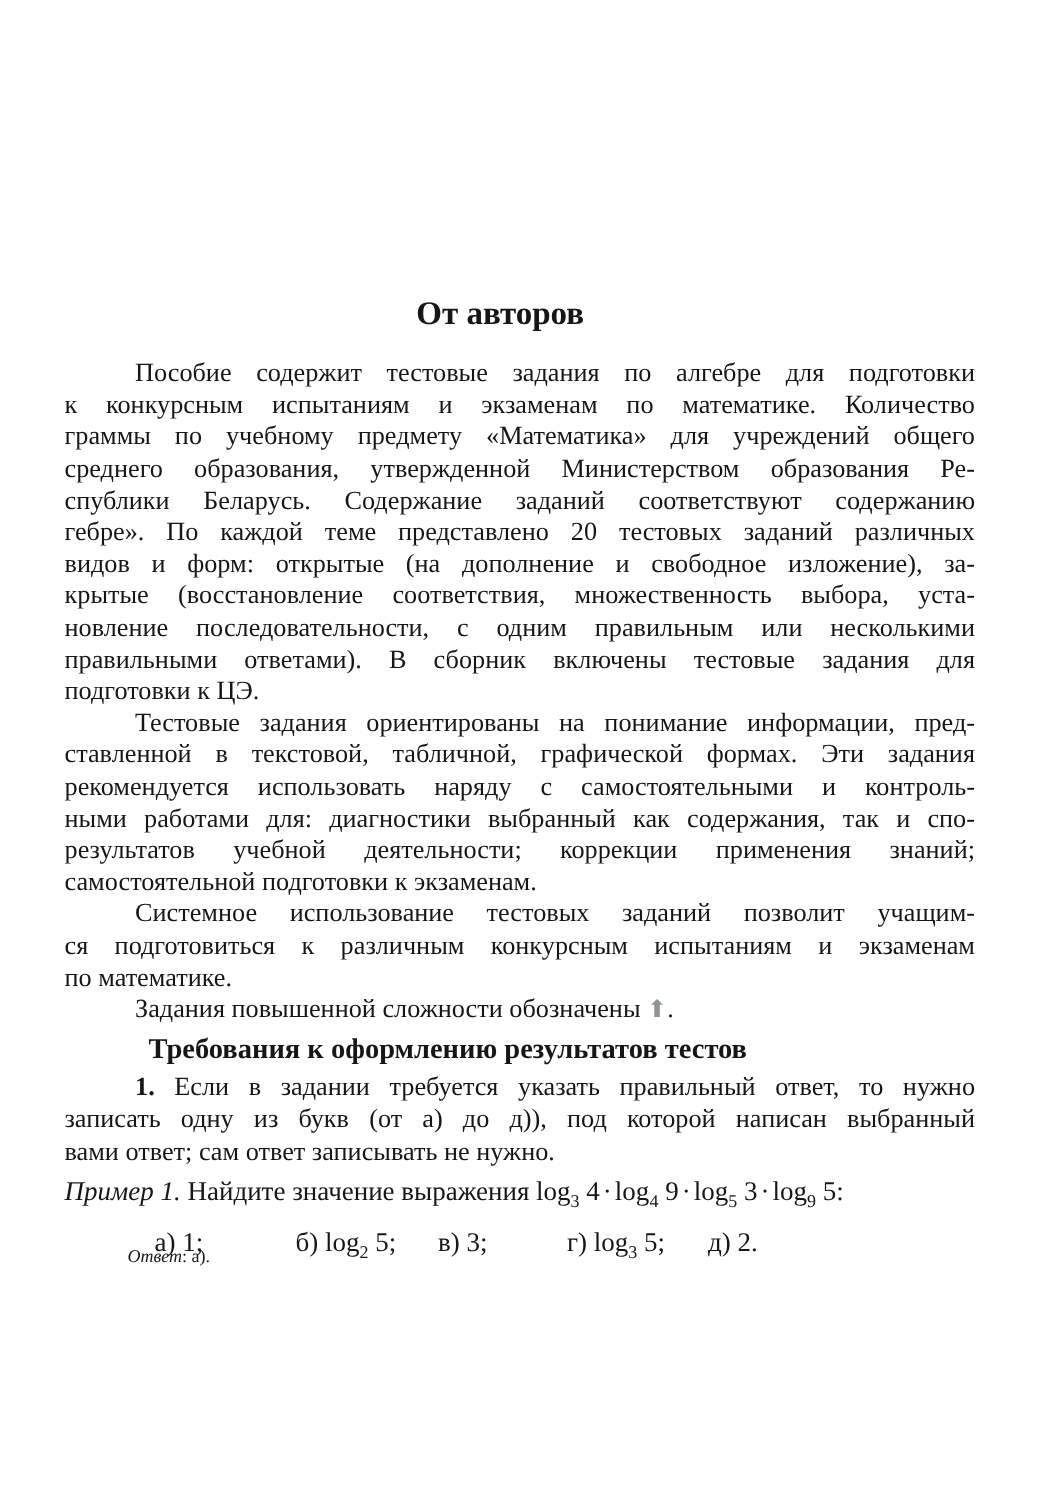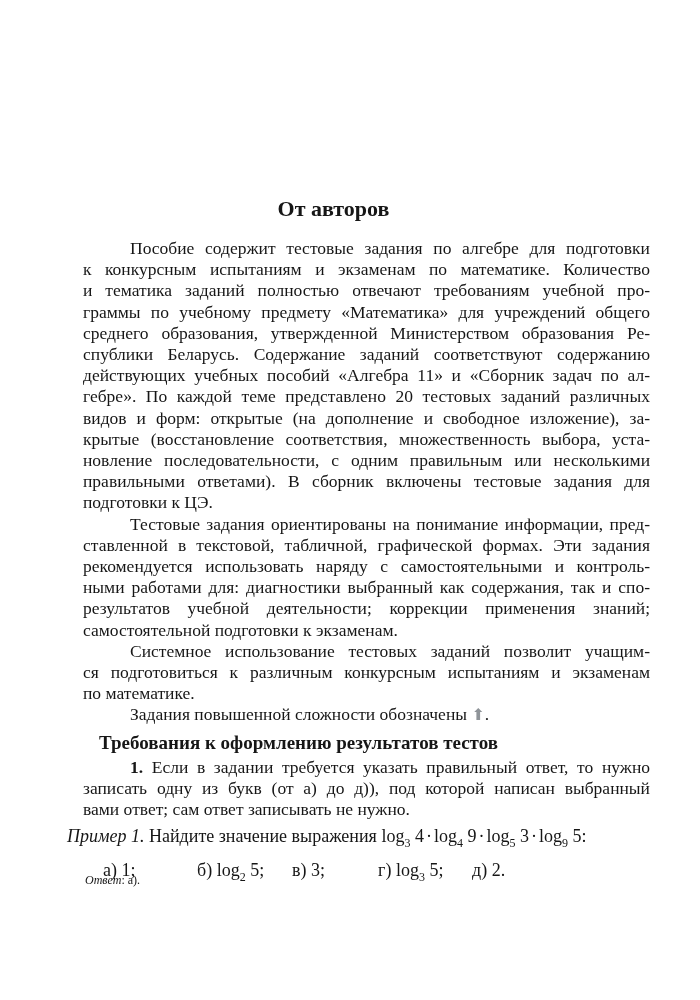--- a/index.html
+++ b/index.html
@@ -31,21 +31,20 @@
     margin-top: 16px;
     font-size: 17.5px;
     line-height: 21.2px;
   }
   .para { margin: 0; }
   .ln {
     text-align: justify;
     text-align-last: justify;
     -moz-text-align-last: justify;
     white-space: nowrap;
-    margin-left: 40px;
   }
   .ln.ind { text-indent: 47px; }
   .ln.end { text-align-last: left; -moz-text-align-last: left; }
   .arrow {
     font-family: "DejaVu Sans", sans-serif;
     color: #8f9499;
     font-size: 16px;
   }
   .heading2 {
     margin-top: 5px;
@@ -55,21 +54,20 @@
     text-align: center;
     position: relative;
     left: -48px;
   }
   .rule { margin-top: 2px; }
   .exline {
     margin-top: 6px;
     font-size: 18px;
     text-align: left;
     text-align-last: left;
-    margin-left: 24px;
   }
   .exline .math sub, .opt .math sub {
     font-size: 12px;
     line-height: 0;
   }
   .dot { padding: 0 2px; }
   .optrow {
     position: relative;
     height: 21.2px;
     margin-top: 1px;
@@ -103,25 +101,23 @@
 <div class="page">
   <div class="content">
 
     <div class="title">От авторов</div>
 
     <div class="bodytext">
 
       <div class="para">
         <div class="ln ind">Пособие содержит тестовые задания по алгебре для подготовки</div>
         <div class="ln">к конкурсным испытаниям и экзаменам по математике. Количество</div>
-        <div class="ln">и тематика заданий полностью отвечают требованиям учебной про-</div>
         <div class="ln">граммы по учебному предмету «Математика» для учреждений общего</div>
         <div class="ln">среднего образования, утвержденной Министерством образования Ре-</div>
         <div class="ln">спублики Беларусь. Содержание заданий соответствуют содержанию</div>
-        <div class="ln">действующих учебных пособий «Алгебра 11» и «Сборник задач по ал-</div>
         <div class="ln">гебре». По каждой теме представлено 20 тестовых заданий различных</div>
         <div class="ln">видов и форм: открытые (на дополнение и свободное изложение), за-</div>
         <div class="ln">крытые (восстановление соответствия, множественность выбора, уста-</div>
         <div class="ln">новление последовательности, с одним правильным или несколькими</div>
         <div class="ln">правильными ответами). В сборник включены тестовые задания для</div>
         <div class="ln end">подготовки к ЦЭ.</div>
       </div>
 
       <div class="para">
         <div class="ln ind">Тестовые задания ориентированы на понимание информации, пред-</div>

